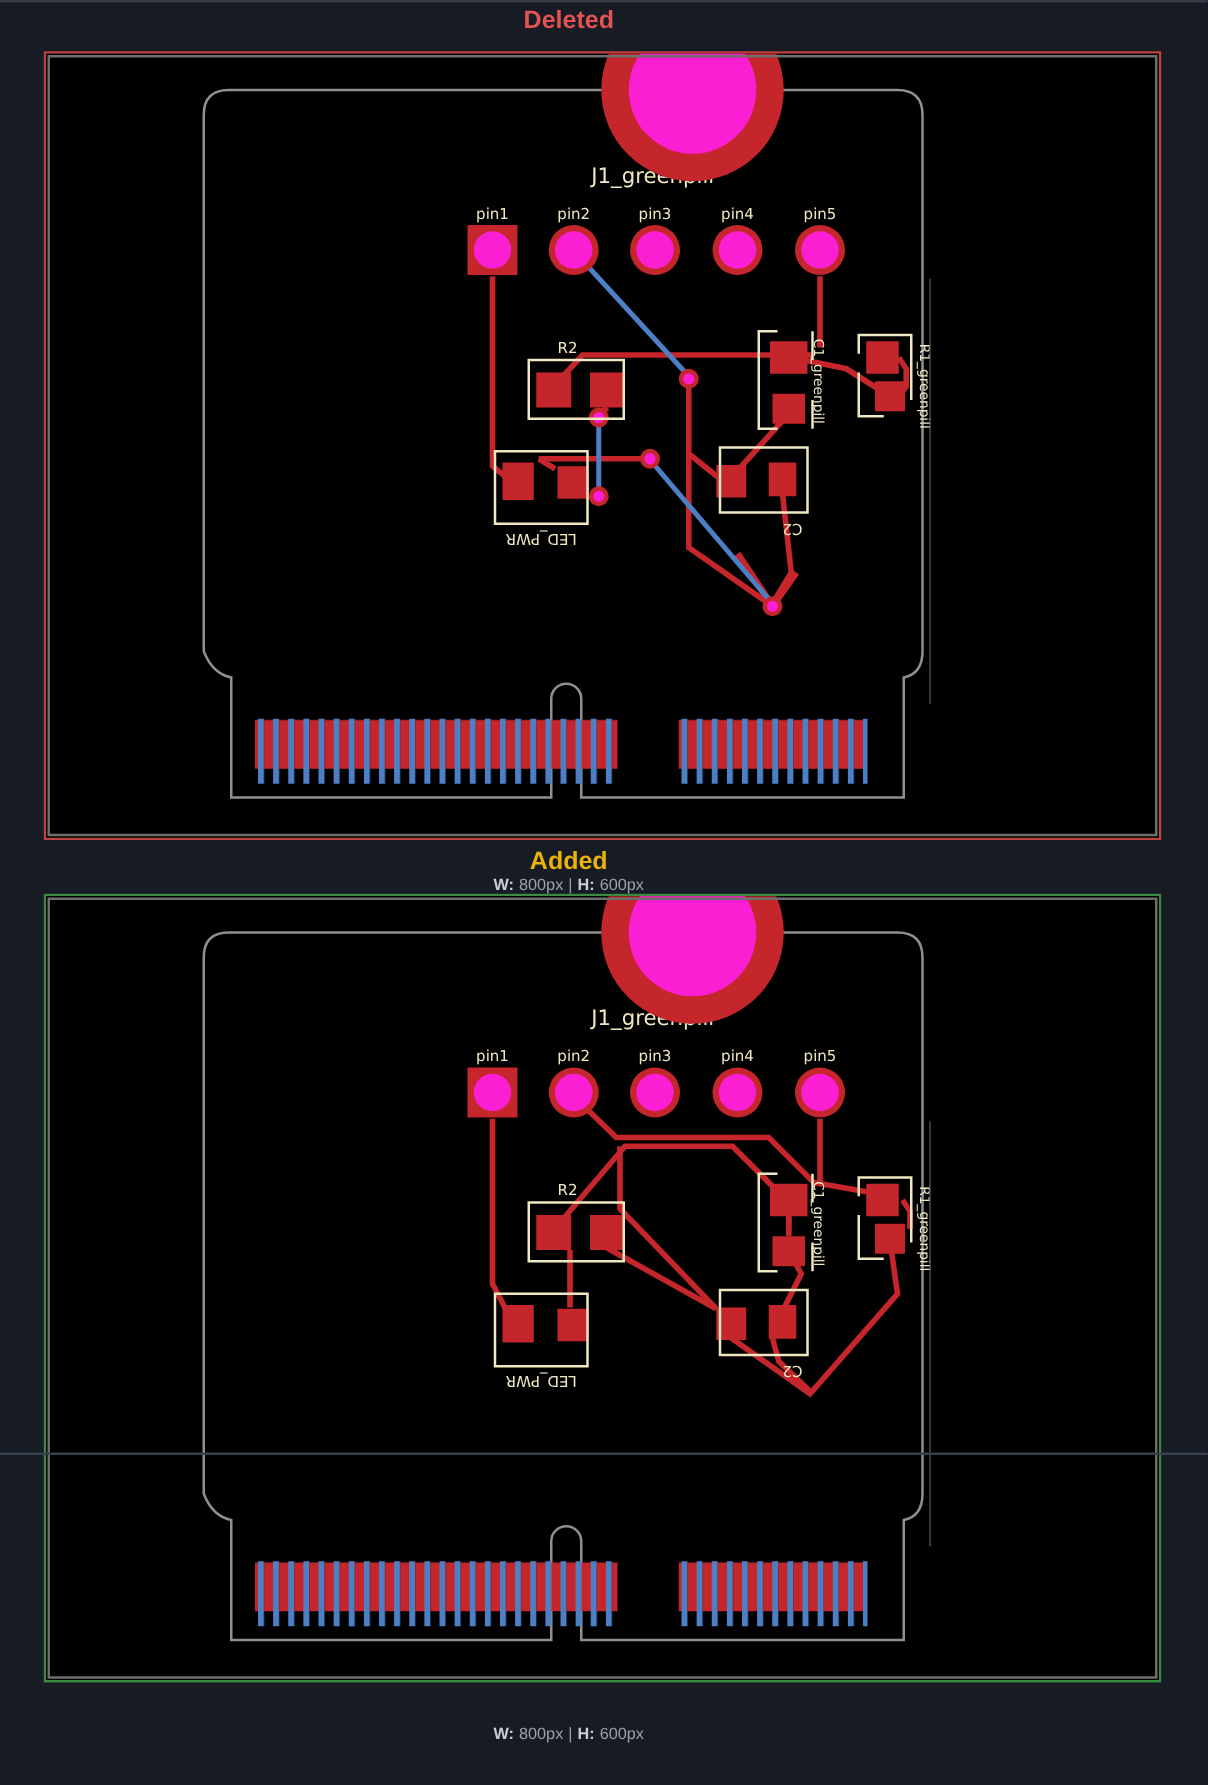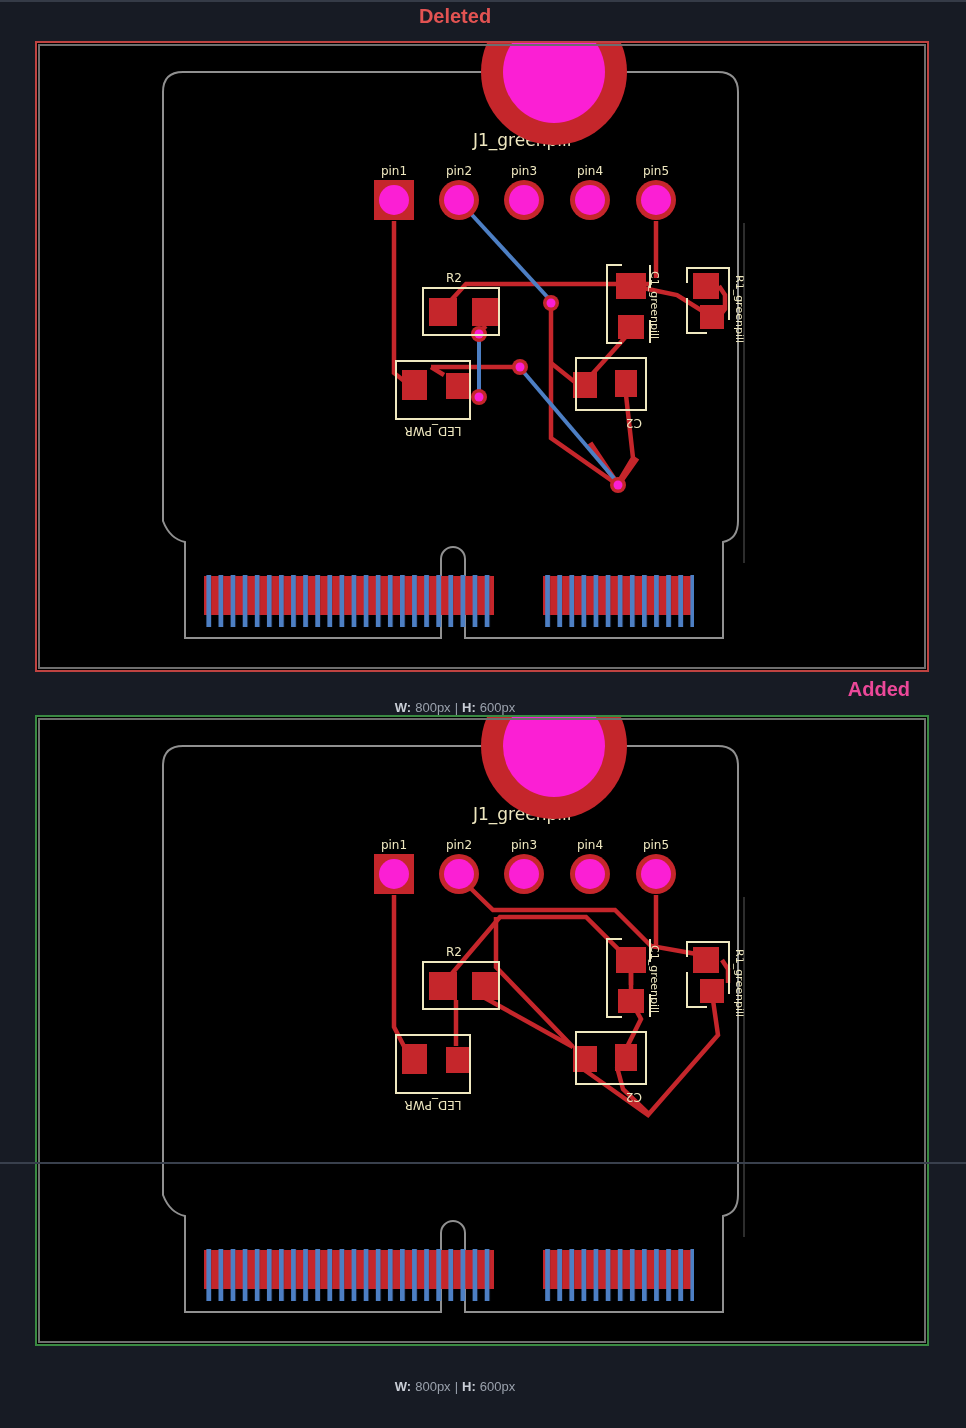--- a/index.html
+++ b/index.html
@@ -3,21 +3,21 @@
 <meta charset="utf-8">
 <style>
   html,body{margin:0;padding:0;background:#171b24;}
   body{width:966px;height:1428px;position:relative;overflow:hidden;
        font-family:"Liberation Sans",sans-serif;}
   .page{display:flex;flex-direction:column;width:966px;height:1164px;position:relative;}
   .top-divider{height:10px;border-bottom:2px solid #353b47;}
   .center-block{width:910px;text-align:center;}
   .page-title{margin:1px 0 0;line-height:26px;font-size:20px;font-weight:bold;}
   .page-title.deleted{color:#e25352;}
-  .page-title.added{color:#ec4899;text-align:right;}
+  .page-title.added{color:#eab308;}
   .panel{margin:0 35px;width:890px;background:#000;}
   .panel.deleted-panel{border:2px solid #bf4341;margin-top:12px;}
   .panel.added-panel{border:2px solid #3a8a42;margin-top:11px;}
   svg.pcb{display:block;width:890px;height:627px;background:#000;}
   .caption-wrap{position:relative;margin-top:8px;height:24px;}
   .caption-wrap2{margin-top:13px;height:24px;}
   .caption{margin:16px;font-size:13px;line-height:24px;color:#9aa1ac;}
   .caption .cap-b{font-weight:bold;color:#c9ced6;}
   .caption span{padding:0 2px;}
   .overlay-title{position:absolute;top:-4px;left:0;width:100%;margin:0;}

